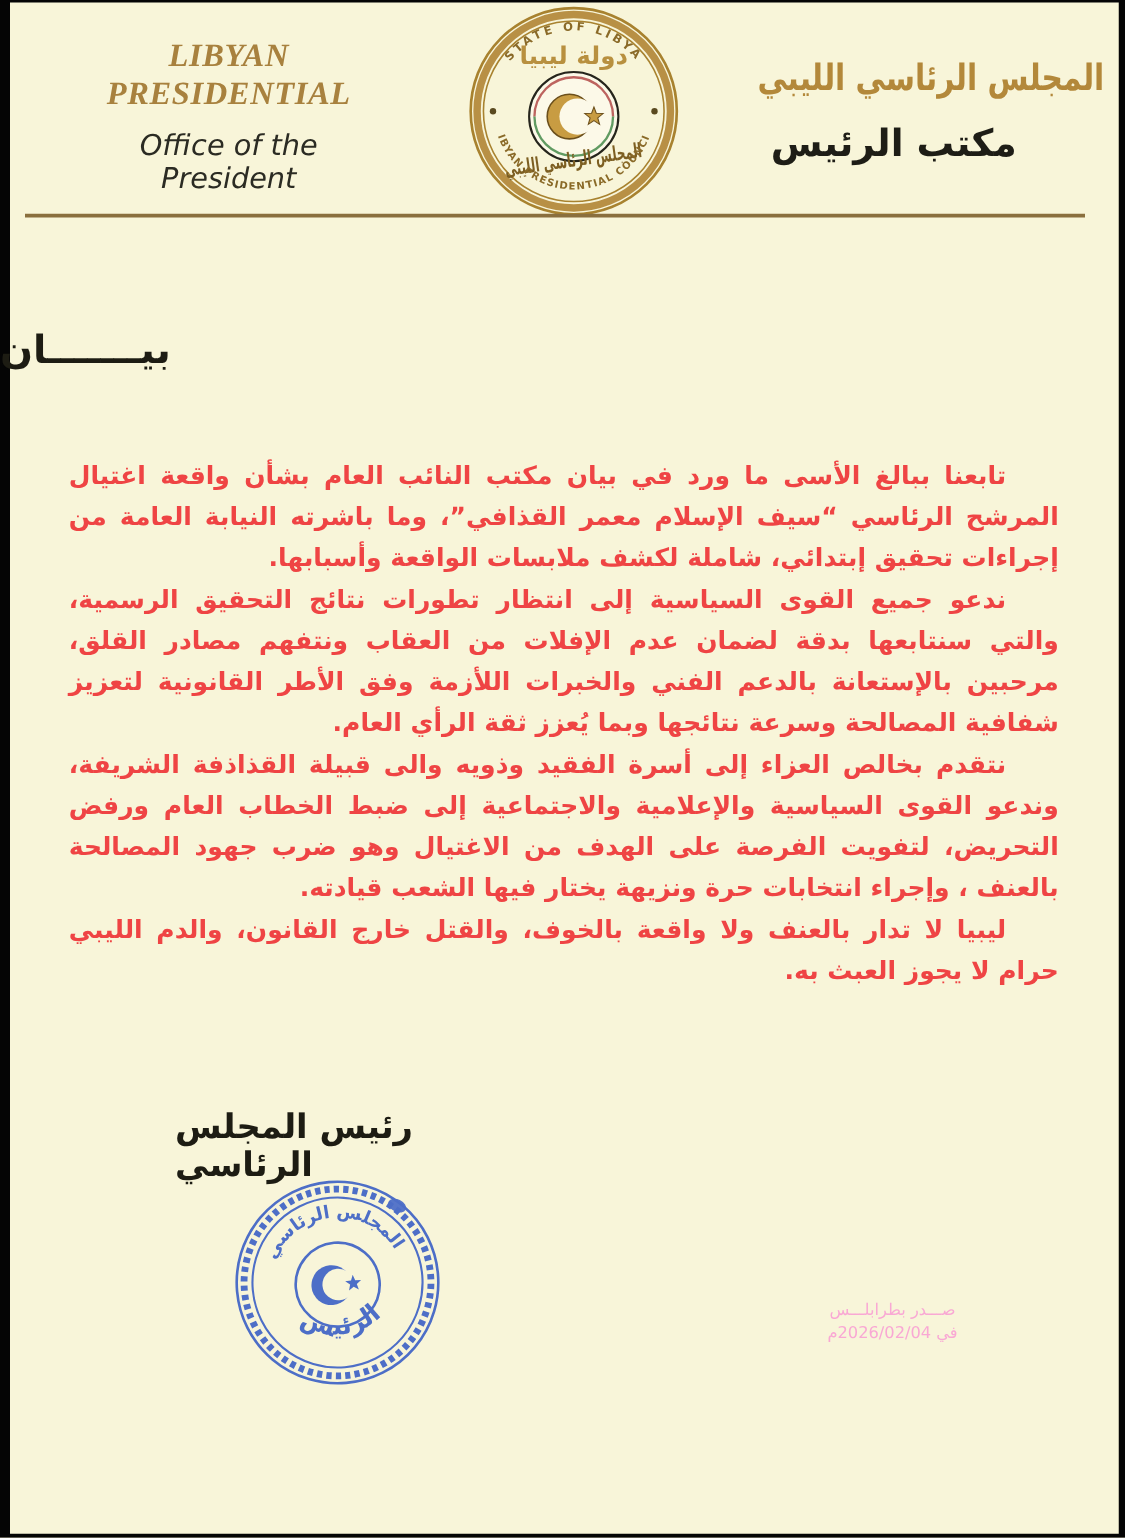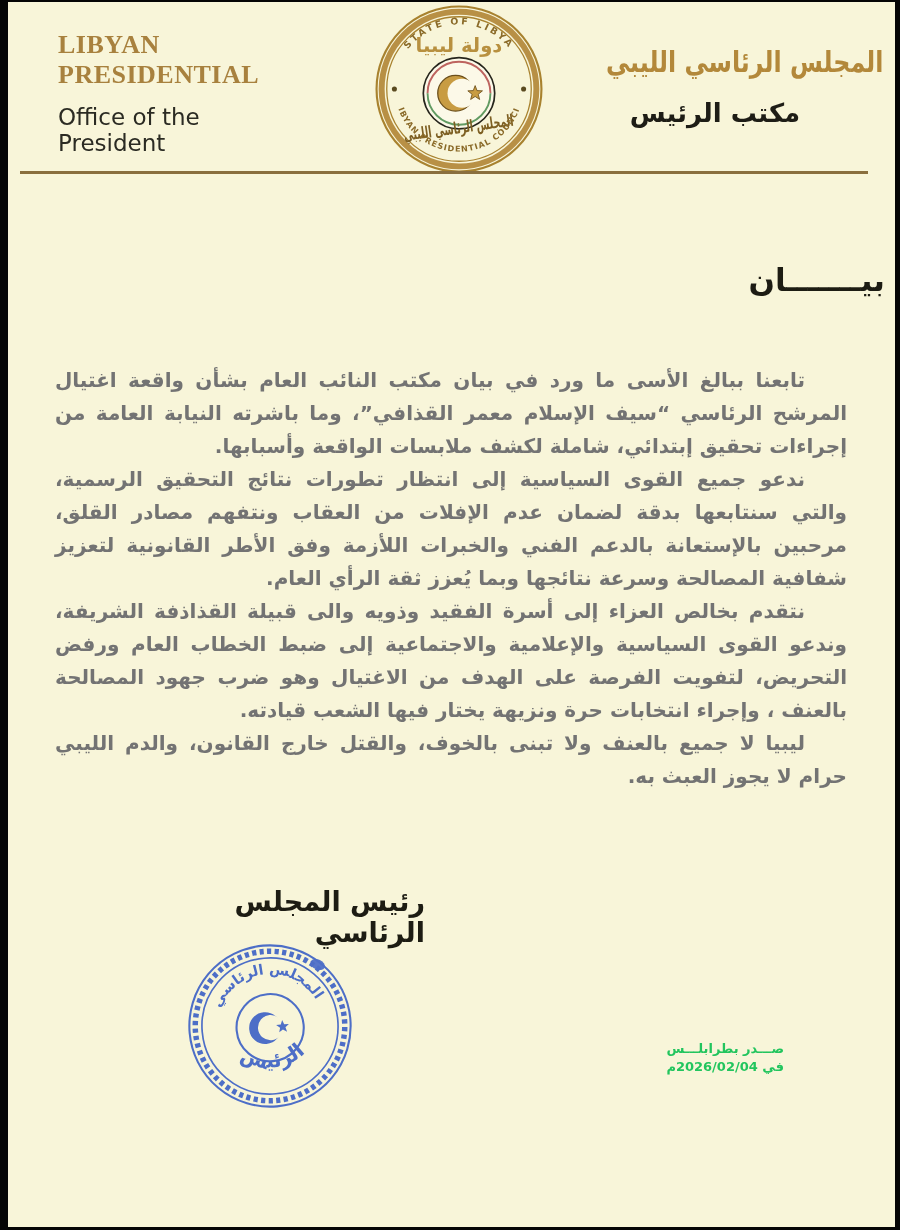--- a/index.html
+++ b/index.html
@@ -3,49 +3,49 @@
 <meta charset="utf-8">
 <style>
   html,body{margin:0;padding:0;}
   body{background:#000;width:900px;height:1230px;position:relative;
        font-family:"DejaVu Sans",sans-serif;}
   .page{position:absolute;left:0;top:0;width:900px;height:1230px;background:#050505;overflow:hidden;}
   .paper{position:absolute;left:8px;top:2px;right:5px;bottom:3px;background:#f8f5d9;}
   .abs{position:absolute;}
 
   
-  .hdr-left{left:58px;top:30px;width:250px;}
+  .hdr-left{left:58px;top:30px;width:250px;text-align:center;font-style:italic;}
   .hdr-left .l1,.hdr-left .l2{
      font-family:"Liberation Serif","DejaVu Serif",serif;
      font-weight:bold;font-size:26px;line-height:30px;color:#a8813e;letter-spacing:.5px;}
   .hdr-left .l3{margin-top:14px;font-size:23px;color:#2b2b23;}
 
   .emblem{left:374px;top:4px;width:170px;height:170px;}
 
   .hdr-right{left:582px;top:32px;width:266px;text-align:center;}
   .hdr-right .callig{font-size:29px;font-weight:bold;color:#b3883a;white-space:nowrap;
      transform:scaleX(.82);transform-origin:50% 50%;line-height:60px;}
-  .hdr-right .office{font-size:26px;font-weight:bold;color:#1e1d16;margin-top:6px;letter-spacing:1px;}
+  .hdr-right .office{font-size:30px;font-weight:bold;color:#1e1d16;margin-top:6px;letter-spacing:1px;}
 
   .rule{left:20px;top:171px;width:848px;height:3px;background:#8a6f3e;}
 
   
-  .title{left:0;top:262px;width:885px;text-align:right;font-size:31px;font-weight:bold;color:#1d1c13;}
+  .title{left:0;top:262px;width:885px;text-align:left;font-size:31px;font-weight:bold;color:#1d1c13;}
 
   .bodytext{left:55px;top:364px;width:792px;direction:rtl;text-align:justify;
-     font-size:20px;font-weight:bold;color:#737373;line-height:33px;}
+     font-size:20px;font-weight:bold;color:#ef4444;line-height:33px;}
   .bodytext p{margin:0;text-indent:42px;}
 
-  .signature{left:140px;top:886px;width:285px;text-align:right;
+  .signature{left:140px;top:886px;width:285px;text-align:left;
      font-size:27px;font-weight:bold;color:#1d1c13;direction:rtl;}
 
   .stamp{left:186px;top:942px;width:168px;height:168px;transform:rotate(-5deg);opacity:.92;}
 
-  .footer{left:644px;top:1040px;width:140px;direction:rtl;text-align:right;
-     font-size:13px;font-weight:bold;color:#22c55e;line-height:18px;}
+  .footer{left:644px;top:1040px;width:140px;direction:rtl;text-align:center;
+     font-size:13px;font-weight:normal;color:#f9a8d4;line-height:18px;}
 
   svg text{font-family:"DejaVu Sans",sans-serif;}
 </style>
 </head>
 <body>
 
 <div class="page">
   <div class="paper"></div>
 
   <div class="abs hdr-left">
@@ -85,21 +85,21 @@
   </div>
 
   <div class="abs rule"></div>
 
   <div class="abs title">بيـــــــان</div>
 
   <div class="abs bodytext">
     <p>تابعنا ببالغ الأسى ما ورد في بيان مكتب النائب العام بشأن واقعة اغتيال المرشح الرئاسي “سيف الإسلام معمر القذافي”، وما باشرته النيابة العامة من إجراءات تحقيق إبتدائي، شاملة لكشف ملابسات الواقعة وأسبابها.</p>
     <p>ندعو جميع القوى السياسية إلى انتظار تطورات نتائج التحقيق الرسمية، والتي سنتابعها بدقة لضمان عدم الإفلات من العقاب ونتفهم مصادر القلق، مرحبين بالإستعانة بالدعم الفني والخبرات اللأزمة وفق الأطر القانونية لتعزيز شفافية المصالحة وسرعة نتائجها وبما يُعزز ثقة الرأي العام.</p>
     <p>نتقدم بخالص العزاء إلى أسرة الفقيد وذويه والى قبيلة القذاذفة الشريفة، وندعو القوى السياسية والإعلامية والاجتماعية إلى ضبط الخطاب العام ورفض التحريض، لتفويت الفرصة على الهدف من الاغتيال وهو ضرب جهود المصالحة بالعنف ، وإجراء انتخابات حرة ونزيهة يختار فيها الشعب قيادته.</p>
-    <p>ليبيا لا جميع بالعنف ولا تبنى بالخوف، والقتل خارج القانون، والدم الليبي حرام لا يجوز العبث به.</p>
+    <p>ليبيا لا تدار بالعنف ولا واقعة بالخوف، والقتل خارج القانون، والدم الليبي حرام لا يجوز العبث به.</p>
   </div>
 
   <div class="abs signature">رئيس المجلس الرئاسي</div>
 
   <div class="abs stamp">
     <svg viewBox="0 0 200 200" width="168" height="168">
       <g stroke="#3f63c6" fill="none">
         <circle cx="100" cy="100" r="96" stroke-width="2.5"></circle>
         <circle cx="100" cy="100" r="89" stroke-width="6.5" stroke-dasharray="5 4"></circle>
         <circle cx="100" cy="100" r="81" stroke-width="2"></circle>

